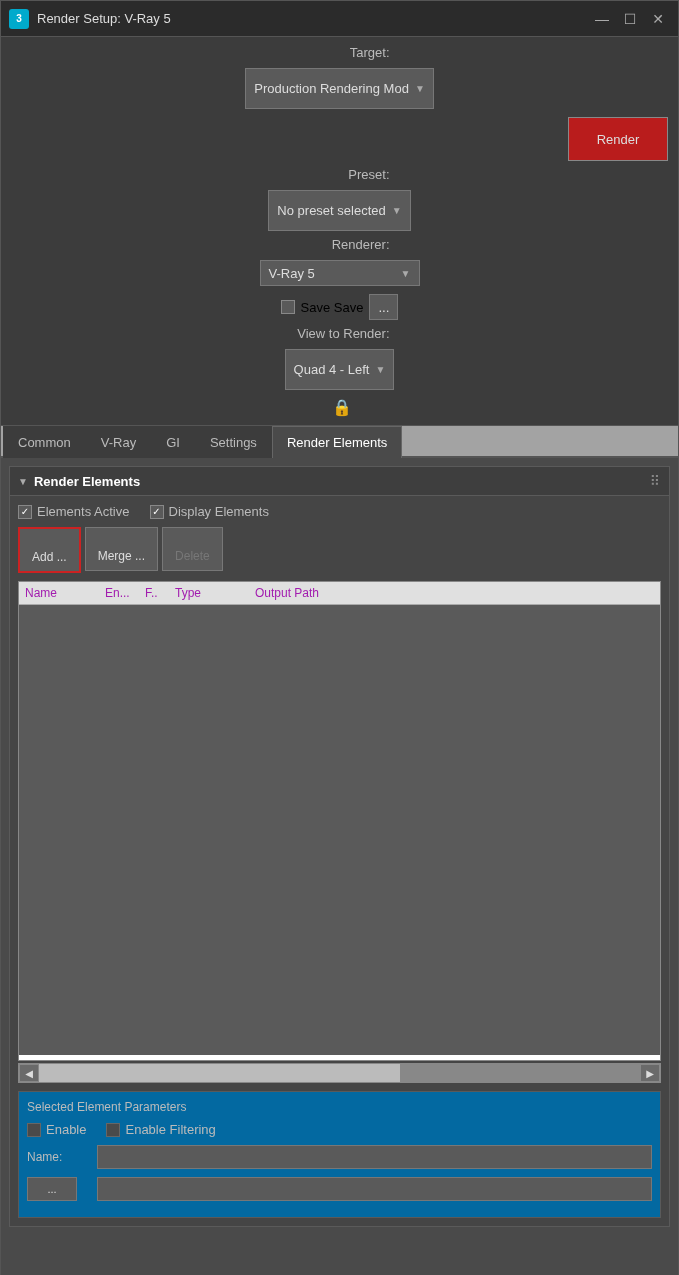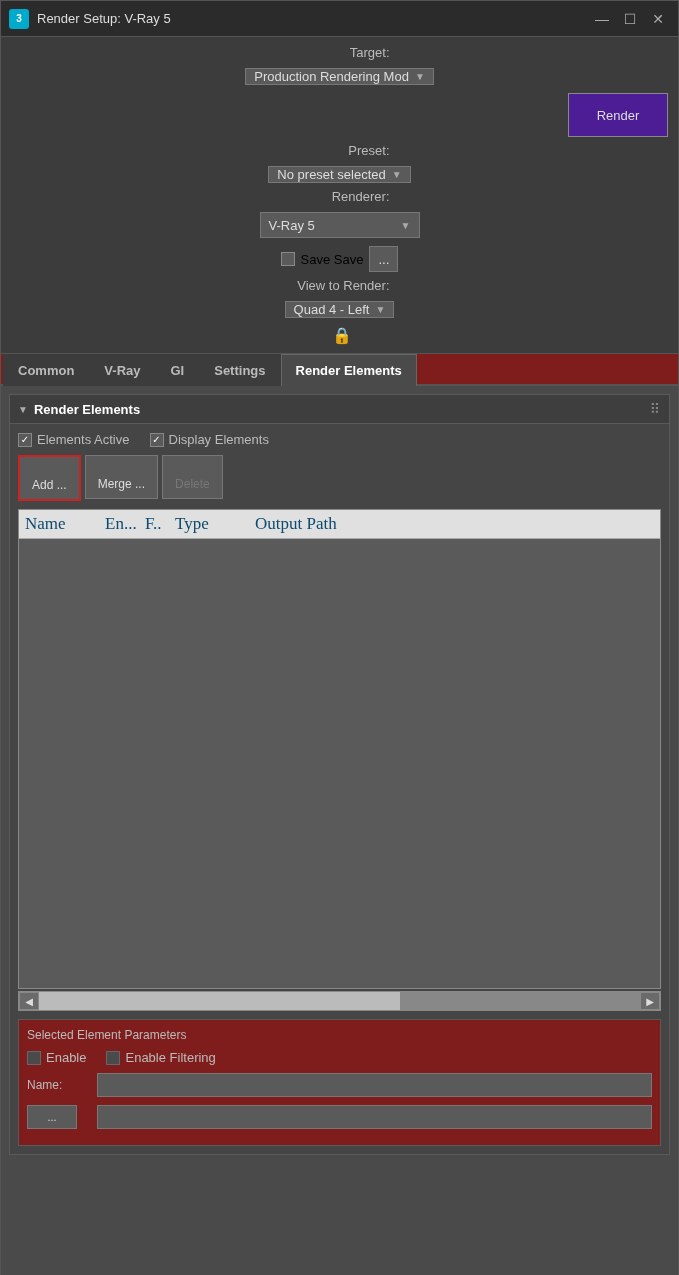--- a/index.html
+++ b/index.html
@@ -85,39 +85,39 @@
       color: #bbb;
       width: 100px;
       text-align: right;
       flex-shrink: 0;
     }
 
     .select-box {
       background: #5a5a5a;
       border: 1px solid #777;
       color: #ddd;
-      padding: 0 8px;
+      padding: 12px 8px;
       display: flex;
       align-items: center;
       justify-content: space-between;
       cursor: pointer;
       height: 26px;
     }
 
     .select-box.wide { flex: 1; max-width: 280px; }
     .select-box.medium { width: 160px; }
 
     .select-arrow {
       color: #aaa;
       font-size: 10px;
       margin-left: 6px;
     }
 
     .render-btn {
-      background: #4c1d95;
+      background: #b91c1c;
       border: 1px solid #888;
       color: #ddd;
       padding: 4px 16px;
       cursor: pointer;
       height: 44px;
       width: 100px;
       font-size: 13px;
     }
 
     .checkbox-label {
@@ -156,24 +156,23 @@
       background: #5a5a5a;
       border: 1px solid #777;
       color: #ddd;
       padding: 4px 8px;
       cursor: pointer;
       height: 26px;
     }
 
     .tabs-bar {
       display: flex;
-      background: #7f1d1d;
+      background: #a3a3a3;
       border-bottom: 2px solid #555;
       padding: 0 2px;
-      font-weight: bold;
     }
 
     .tab {
       padding: 8px 14px;
       color: #bbb;
       cursor: pointer;
       border: 1px solid transparent;
       border-bottom: none;
       margin-bottom: -2px;
       background: #3c3c3c;
@@ -265,23 +264,22 @@
     }
 
     .table-header {
       display: flex;
       background: #e0e0e0;
       border-bottom: 1px solid #aaa;
       padding: 4px 6px;
     }
 
     .table-col {
-      color: #0c4a6e;
-      font-size: 17px;
-      font-family: Liberation Serif, serif;
+      color: #a21caf;
+      font-size: 12px;
     }
 
     .table-col-name { width: 80px; }
     .table-col-en { width: 40px; }
     .table-col-f { width: 30px; }
     .table-col-type { width: 80px; }
     .table-col-output { flex: 1; }
 
     .table-body {
       background: #5a5a5a;
@@ -321,21 +319,21 @@
     .scroll-thumb {
       width: 60%;
       height: 100%;
       background: #bbb;
       position: absolute;
       left: 0;
     }
 
     .selected-params {
       margin-top: 8px;
-      background: #7f1d1d;
+      background: #0369a1;
       border: 1px solid #5a5a5a;
       padding: 8px;
     }
 
     .params-title {
       color: #bbb;
       font-size: 12px;
       margin-bottom: 8px;
     }
 

